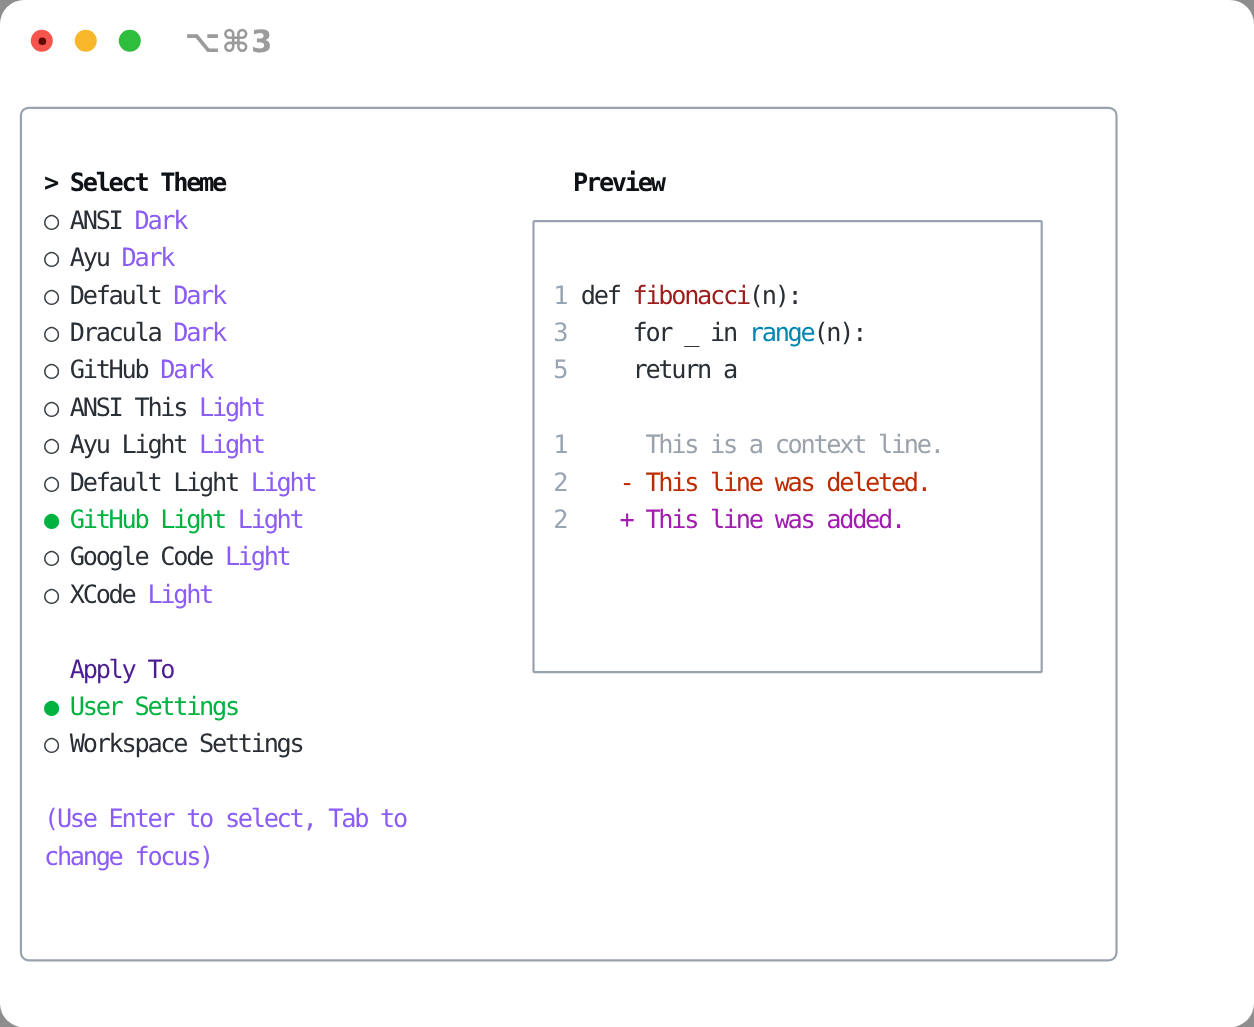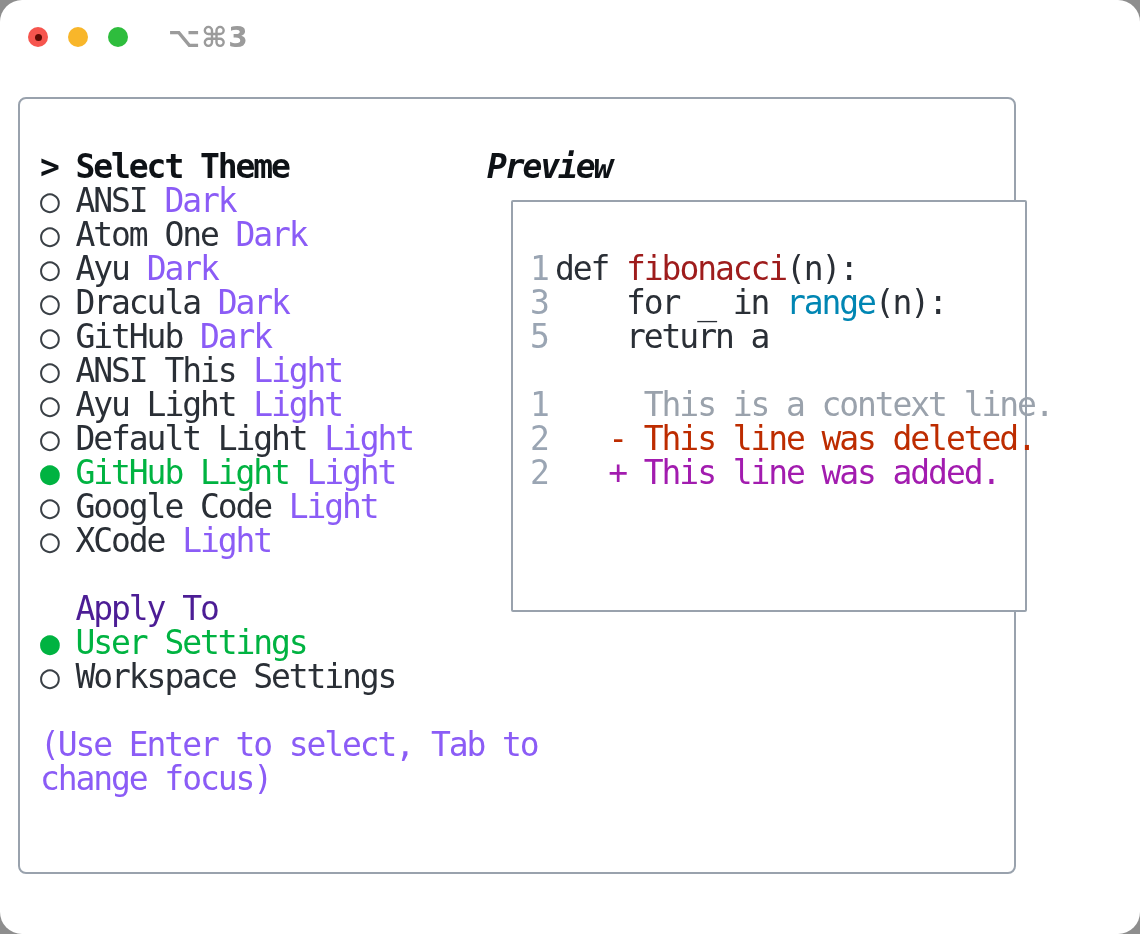--- a/index.html
+++ b/index.html
@@ -13,32 +13,32 @@
   .tl-yellow{left:68px;background:#f8b62a;}
   .tl-green{left:108px;background:#2ebd3d;}
   .tl-dot{position:absolute;left:6.5px;top:6.5px;width:7px;height:7px;border-radius:50%;background:#5f0b04;}
   .shortcut{position:absolute;left:168px;top:21px;font-family:"DejaVu Sans","Liberation Sans",sans-serif;
             font-weight:bold;font-size:28px;color:#9b9b9b;letter-spacing:1px;}
 
   
   .panel{position:absolute;left:18px;top:97px;width:998px;height:777px;box-sizing:border-box;
          border:2px solid #99a2ad;border-radius:8px;background:#fff;}
 
-  .mono{font-family:"DejaVu Sans Mono","DejaVu Sans",monospace;font-size:33px;letter-spacing:-2.1px;color:#2a2f36;}
+  .mono{font-family:"DejaVu Sans Mono","DejaVu Sans",monospace;font-size:23px;letter-spacing:-2.1px;color:#2a2f36;}
   .row{height:34px;line-height:34px;white-space:pre;}
 
   .left-col{position:absolute;left:20px;top:51px;}
   .bold{font-weight:bold;color:#0e1216;}
   .dim{color:#8b5cf6;}
   .bullet{color:#3a4046;}
   .sel{color:#00b341;}
   .plainhead{color:#4c1d95;}
 
-  .preview-title{position:absolute;left:467px;top:51px;font-style:italic;}
-  .preview-box{position:absolute;left:491px;top:101px;width:516px;height:412px;box-sizing:border-box;
+  .preview-title{position:absolute;left:501px;top:51px;}
+  .preview-box{position:absolute;left:464px;top:101px;width:464px;height:412px;box-sizing:border-box;
                border:2px solid #99a2ad;border-radius:2px;background:#fff;}
   .code{position:absolute;left:17px;top:50px;}
   .ln{display:inline-block;width:25px;color:#9aa5b3;}
   .kw{color:#2a2f36;} .pl{color:#2a2f36;}
   .fn{color:#9e1c1c;} .nu{color:#009999;} .bi{color:#0086b3;}
   .ctx{color:#9aa2ac;} .del{color:#bd2c00;} .add{color:#a21caf;}
 </style>
 </head>
 <body>
 
@@ -50,22 +50,22 @@
       </span>
     <span class="tl tl-yellow"></span>
     <span class="tl tl-green"></span>
     <span class="shortcut">⌥⌘3</span>
   </div>
 
   <div class="panel mono">
     <div class="left-col" id="left-col">
         <div class="row"><span class="bold">&gt; </span><span class="bold">Select Theme</span></div>
         <div class="row"><span class="bullet">○ </span><span>ANSI</span><span class="dim"> Dark</span></div>
-        <div class="row"><span class="bullet">○ </span><span>Atom One</span><span class="dim"> Dark</span></div>
         <div class="row"><span class="bullet">○ </span><span>Ayu</span><span class="dim"> Dark</span></div>
+        <div class="row"><span class="bullet">○ </span><span>Default</span><span class="dim"> Dark</span></div>
         <div class="row"><span class="bullet">○ </span><span>Dracula</span><span class="dim"> Dark</span></div>
         <div class="row"><span class="bullet">○ </span><span>GitHub</span><span class="dim"> Dark</span></div>
         <div class="row"><span class="bullet">○ </span><span>ANSI This</span><span class="dim"> Light</span></div>
         <div class="row"><span class="bullet">○ </span><span>Ayu Light</span><span class="dim"> Light</span></div>
         <div class="row"><span class="bullet">○ </span><span>Default Light</span><span class="dim"> Light</span></div>
         <div class="row"><span class="sel">● </span><span class="sel">GitHub Light</span><span class="dim"> Light</span></div>
         <div class="row"><span class="bullet">○ </span><span>Google Code</span><span class="dim"> Light</span></div>
         <div class="row"><span class="bullet">○ </span><span>XCode</span><span class="dim"> Light</span></div>
         <div class="row"></div>
         <div class="row"><span class="plainhead">  Apply To</span></div>

